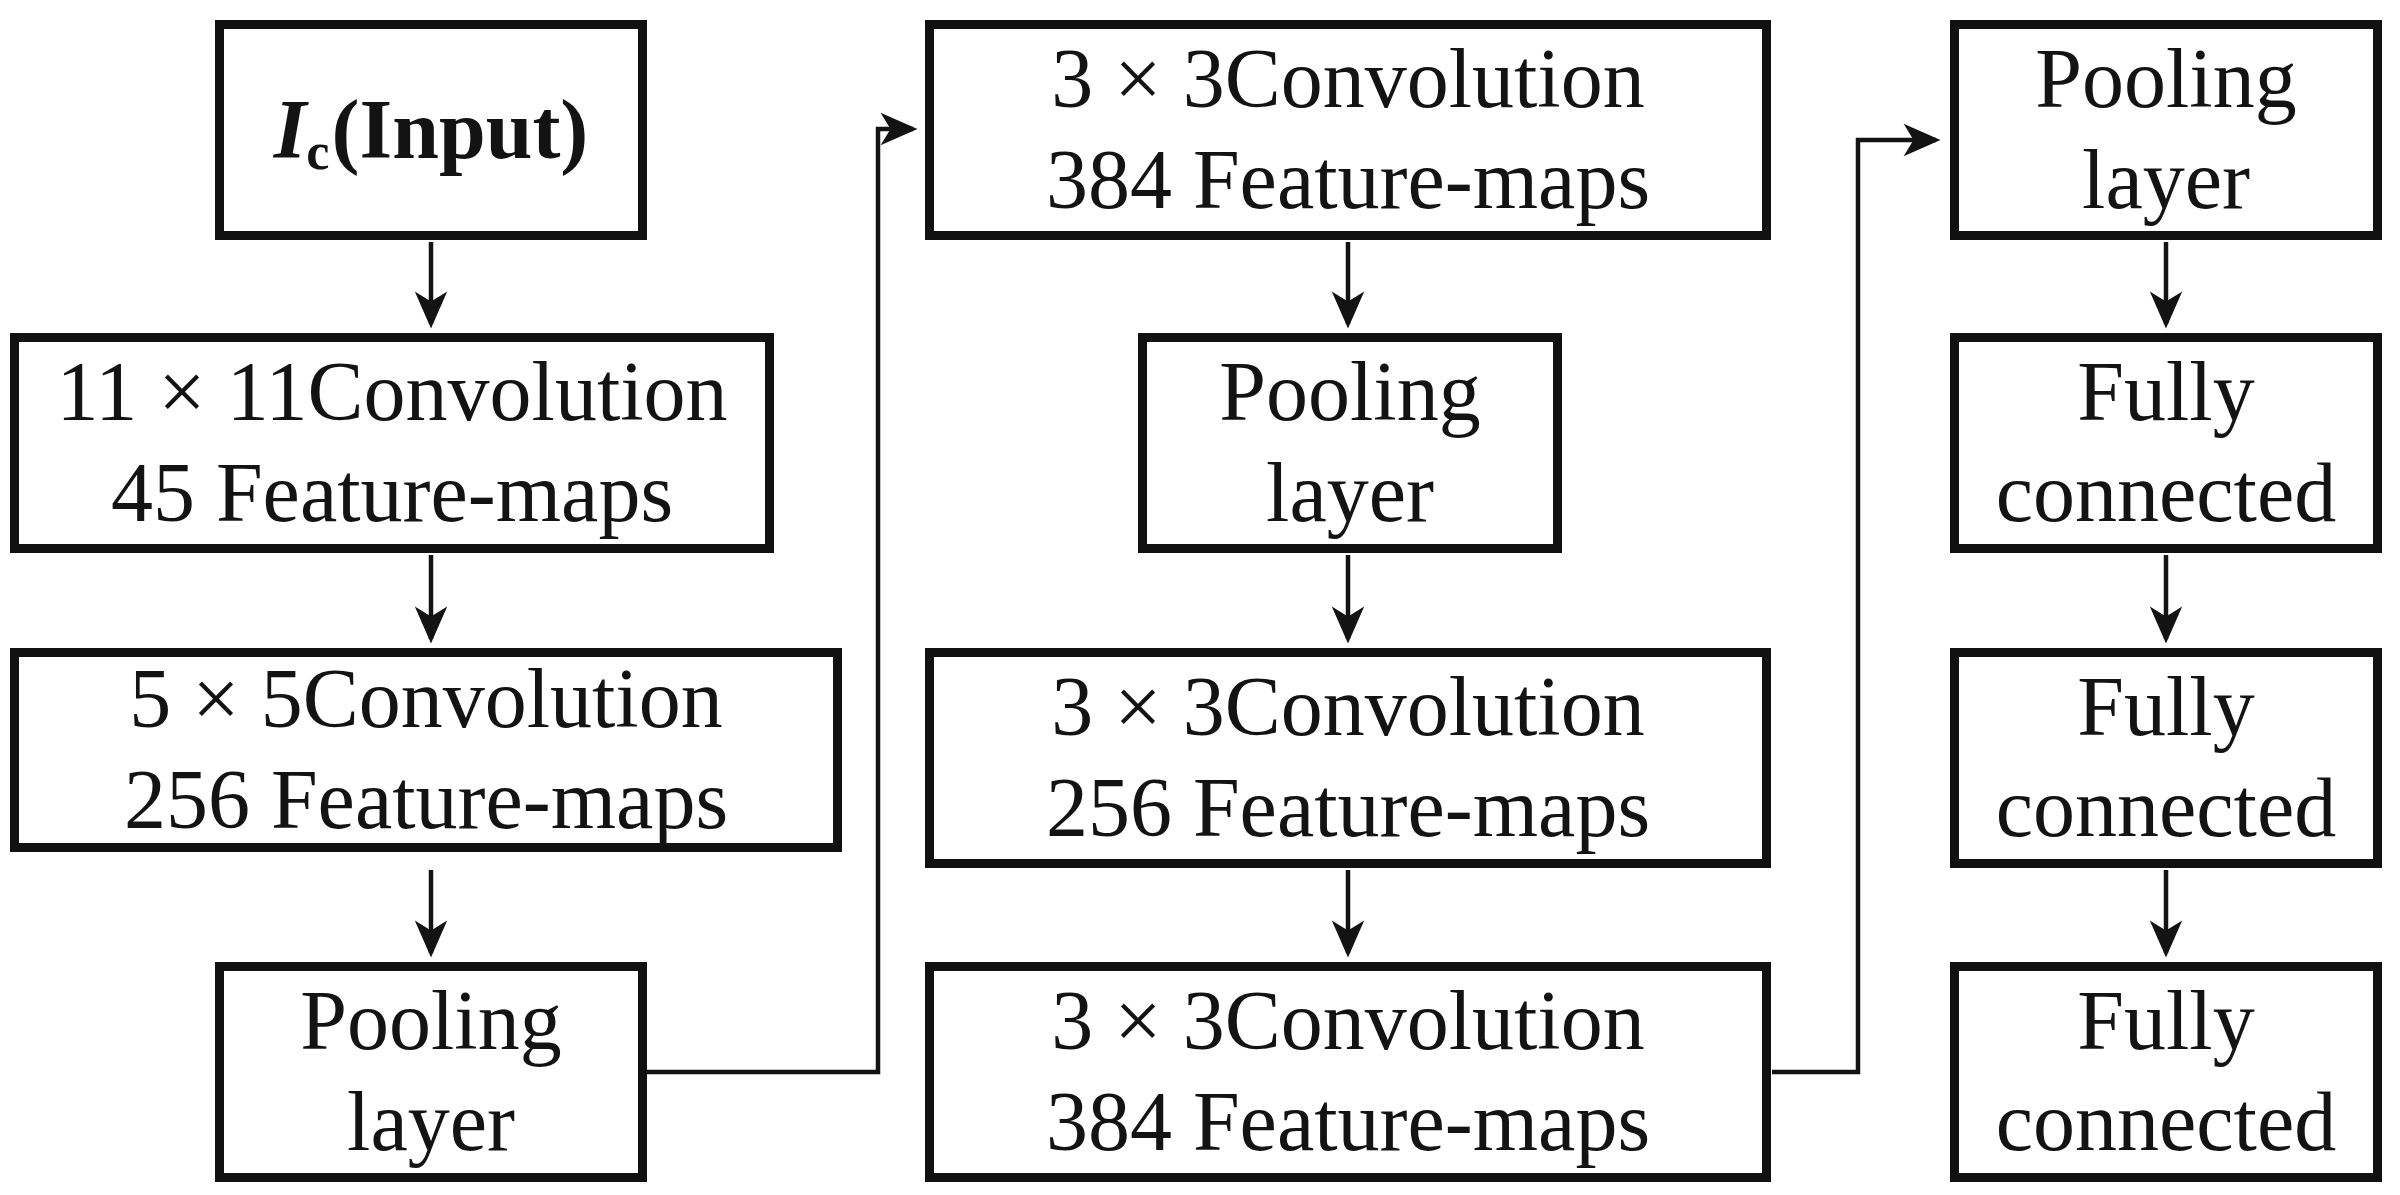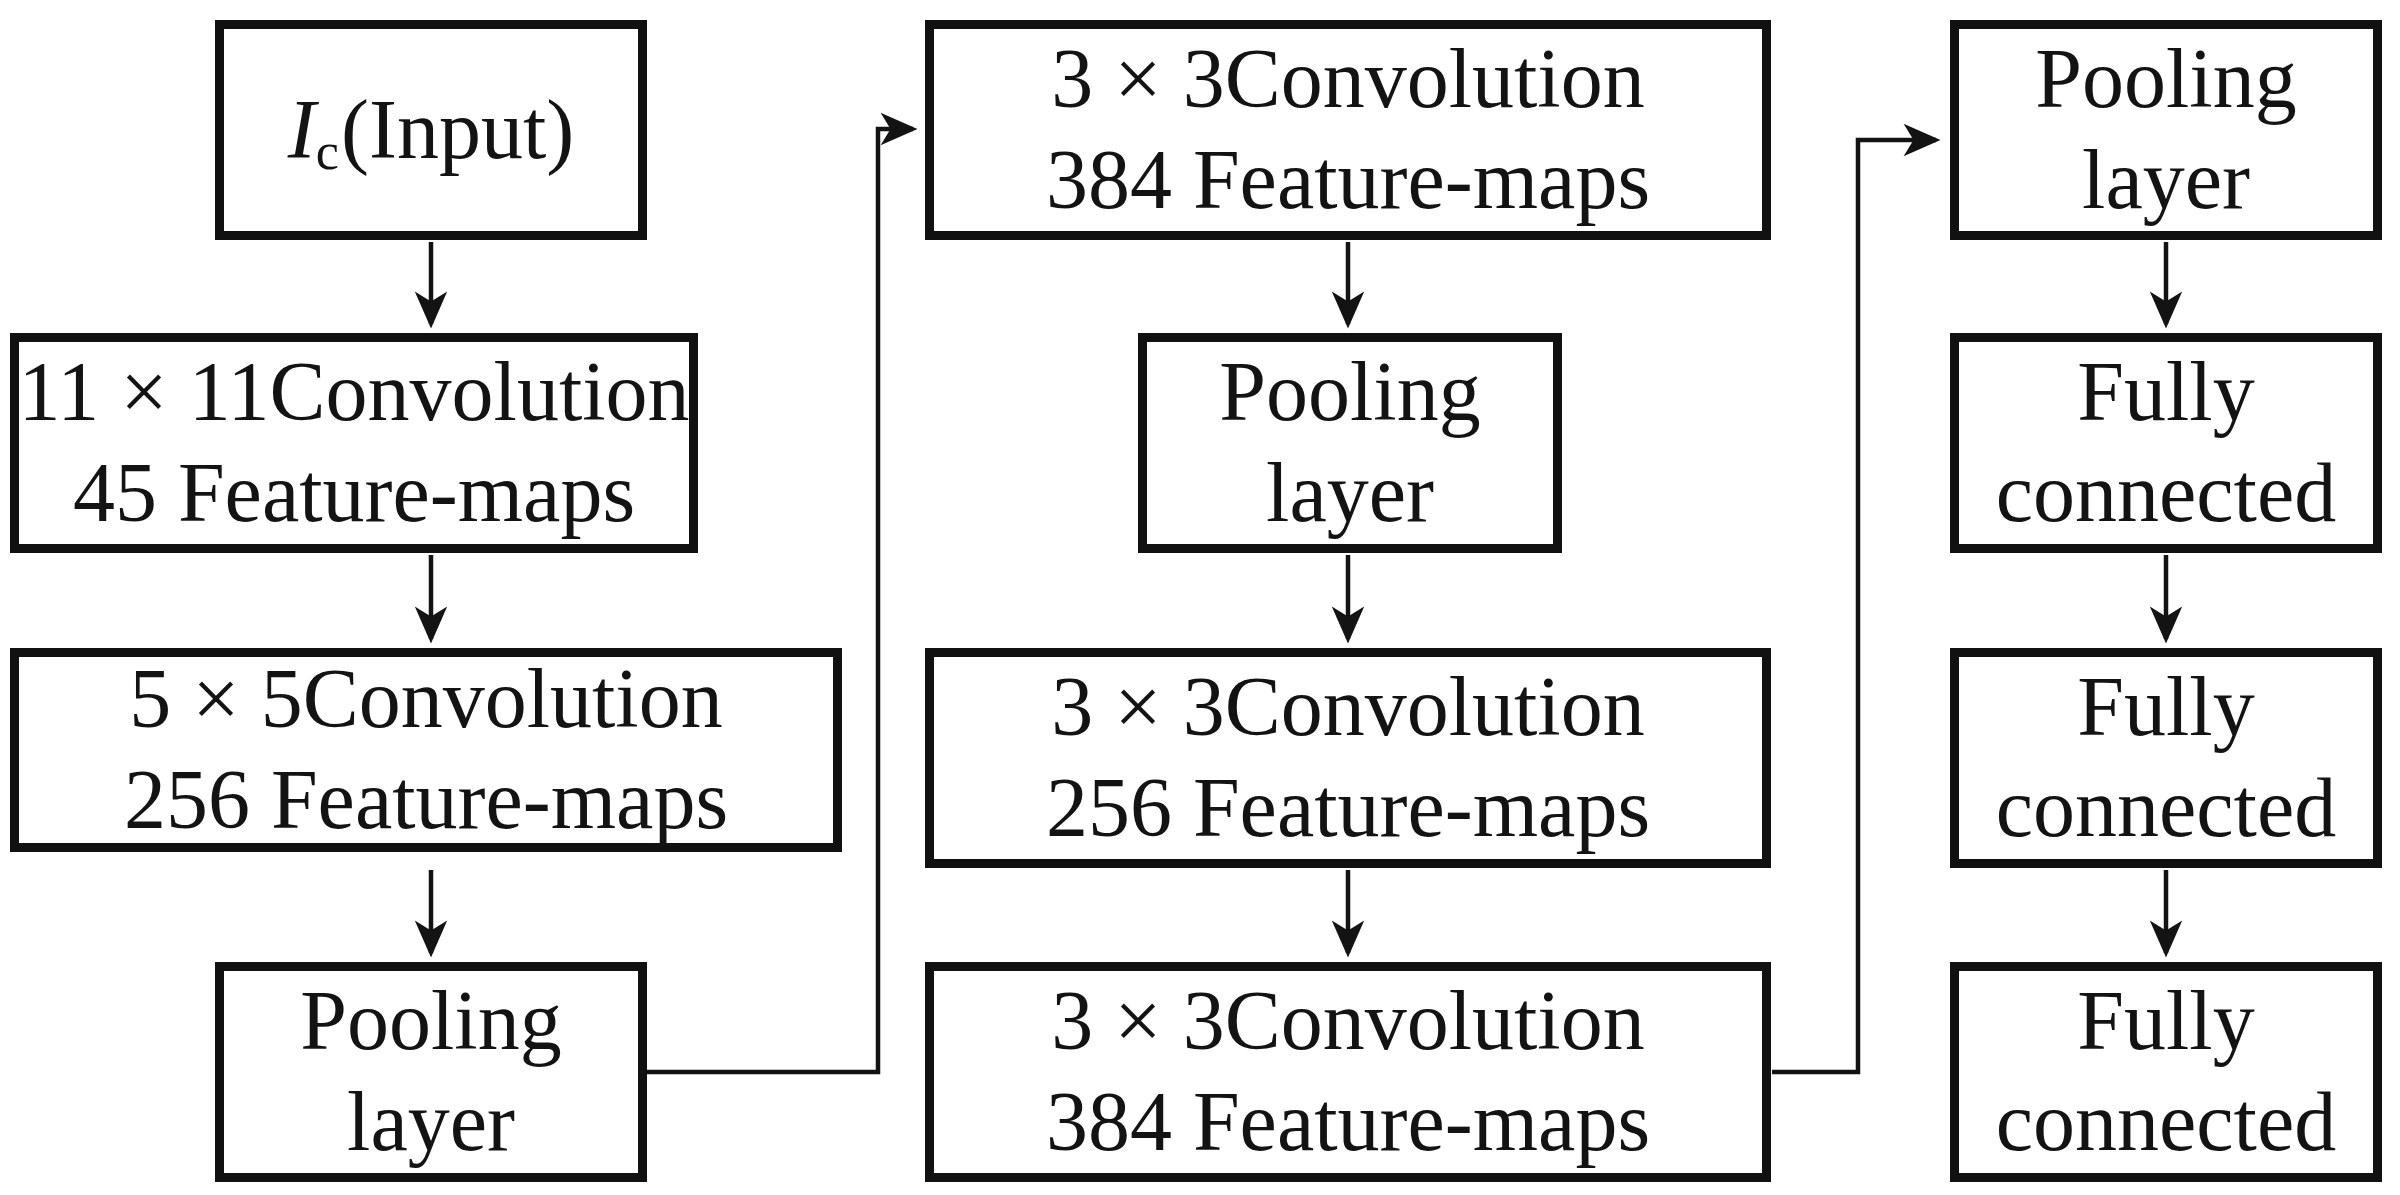--- a/index.html
+++ b/index.html
@@ -73,25 +73,25 @@
 
     <line class="wire" x1="2166" y1="242" x2="2166" y2="324" marker-end="url(#arrowhead)"></line>
     <line class="wire" x1="2166" y1="555" x2="2166" y2="639" marker-end="url(#arrowhead)"></line>
     <line class="wire" x1="2166" y1="870" x2="2166" y2="953" marker-end="url(#arrowhead)"></line>
 
     <path class="wire" d="M 647 1072 L 878 1072 L 878 129 L 913 129" marker-end="url(#arrowhead)"></path>
 
     <path class="wire" d="M 1772 1072 L 1858 1072 L 1858 140 L 1936 140" marker-end="url(#arrowhead)"></path>
   </svg>
 
-  <div class="box" style="left:215px; top:20px; width:432px; height:220px;">
+  <div class="box" style="left:215px; top:20px; width:432px; height:220px;font-weight:bold;">
     <div class="ln formula"><i>I</i><sub>c</sub><span>(Input)</span></div>
   </div>
 
-  <div class="box" style="left:10px; top:333px; width:688px; height:220px;">
+  <div class="box" style="left:10px; top:333px; width:764px; height:220px;">
     <span class="ln">11 × 11Convolution</span>
     <span class="ln">45 Feature-maps</span>
   </div>
 
   <div class="box" style="left:10px; top:648px; width:832px; height:204px;">
     <span class="ln">5 × 5Convolution</span>
     <span class="ln">256 Feature-maps</span>
   </div>
 
   <div class="box" style="left:215px; top:962px; width:432px; height:220px;">

